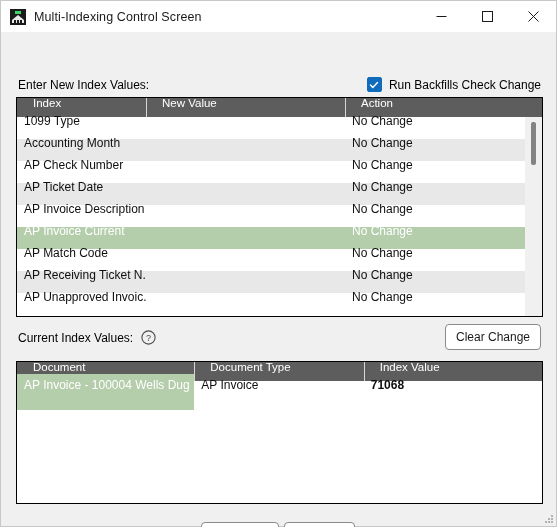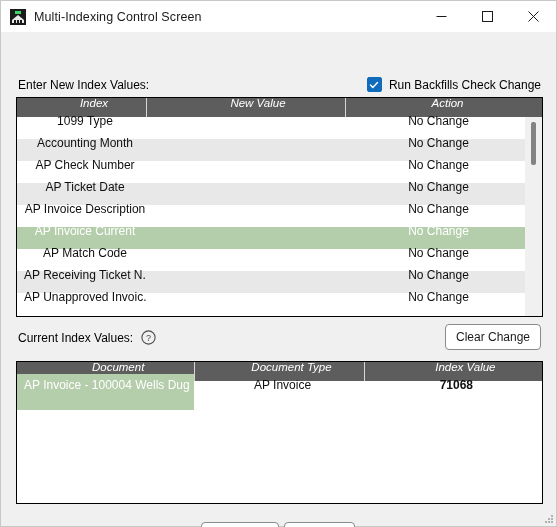--- a/index.html
+++ b/index.html
@@ -66,21 +66,20 @@
     cursor: default;
   }
   .win-btn svg { display: block; }
 
   
   .content {
     flex: 1 1 auto;
     position: relative;
     background: #f0f0f0;
     padding: 0;
-    text-align: center;
   }
 
   .label-row {
     position: absolute;
     left: 17px;
     right: 15px;
     display: flex;
     align-items: center;
     justify-content: space-between;
   }
@@ -124,26 +123,25 @@
     display: flex;
     align-items: center;
     font-size: 11.5px;
     position: relative;
     box-sizing: border-box;
   }
   .hcell {
     height: 27px;
     line-height: 19px;
     box-sizing: border-box;
-    padding-left: 25px;
+    padding-left: 16px;
     white-space: nowrap;
     overflow: hidden;
     position: relative;
     color: #ffffff;
-    font-style: italic;
   }
   .hcell + .hcell::before {
     content: "";
     position: absolute;
     left: 0;
     top: 2px;
     bottom: 2px;
     width: 1px;
     background: #d6d6d6;
   }

